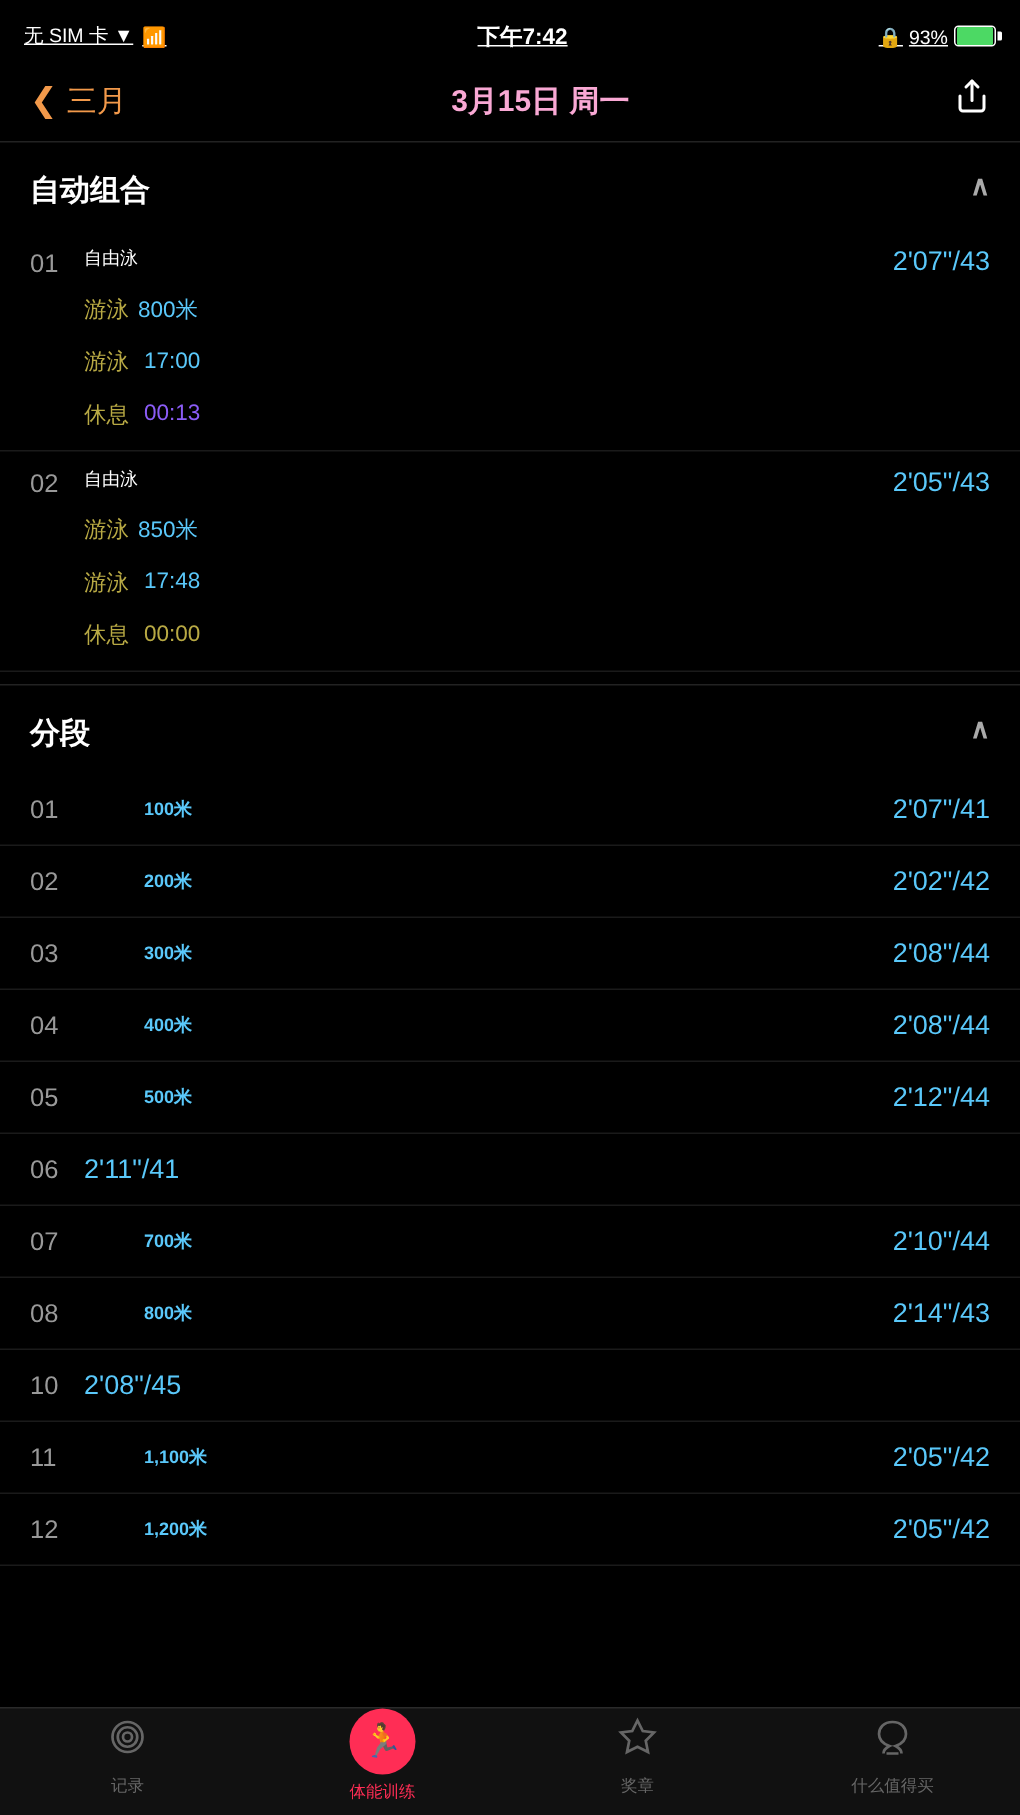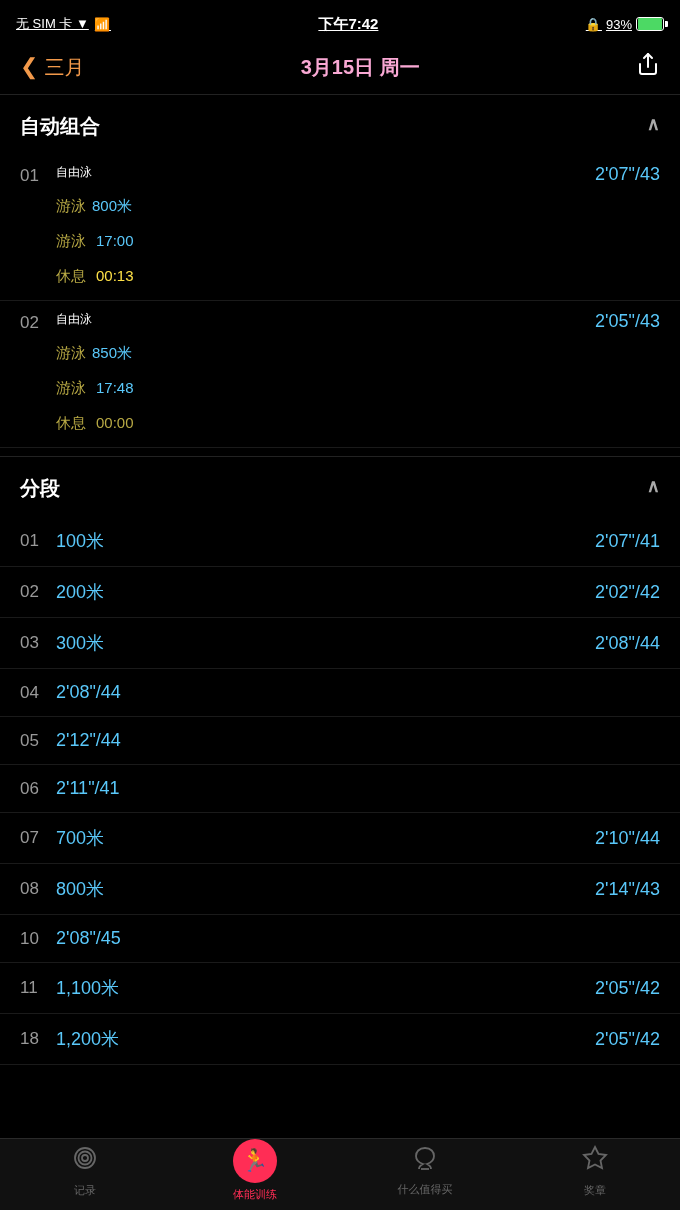--- a/index.html
+++ b/index.html
@@ -135,24 +135,25 @@
       align-items: center;
       padding: 13px 20px;
       border-bottom: 1px solid #1a1a1a;
     }
     .segment-num {
       font-size: 17px;
       color: #999;
       min-width: 36px;
     }
     .segment-dist {
-      font-size: 18px;
+      font-size: 12px;
       color: #5AC8FA;
       flex: 1;
-      font-weight: 400;
+      font-weight: 700;
+      margin-left: 40px;
     }
     .segment-pace {
       font-size: 18px;
       color: #5AC8FA;
       font-weight: 400;
     }
 
     
     .tab-bar {
       position: fixed;
@@ -278,21 +279,21 @@
             <span class="combo-sub-label">游泳</span>
             <span class="combo-sub-value">800米</span>
           </div>
         </div>
         <div class="combo-sub-row">
           <span class="combo-sub-label">游泳</span>
           <span class="combo-sub-value">17:00</span>
         </div>
         <div class="combo-sub-row">
           <span class="combo-sub-label">休息</span>
-          <span style="color:#fde047; font-size:15px;">00:13</span>
+          <span style="color:#8b5cf6; font-size:15px;">00:13</span>
         </div>
       </div>
       <div class="combo-right">
         <span class="combo-pace">2'07"/43</span>
       </div>
     </div>
   </div>
 
   <div class="combo-row">
     <div class="combo-row-inner">
@@ -338,24 +339,26 @@
       <span class="segment-dist">200米</span>
       <span class="segment-pace">2'02"/42</span>
     </div>
       <div class="segment-row">
       <span class="segment-num">03</span>
       <span class="segment-dist">300米</span>
       <span class="segment-pace">2'08"/44</span>
     </div>
       <div class="segment-row">
       <span class="segment-num">04</span>
+      <span class="segment-dist">400米</span>
       <span class="segment-pace">2'08"/44</span>
     </div>
       <div class="segment-row">
       <span class="segment-num">05</span>
+      <span class="segment-dist">500米</span>
       <span class="segment-pace">2'12"/44</span>
     </div>
       <div class="segment-row">
       <span class="segment-num">06</span>
       <span class="segment-pace">2'11"/41</span>
     </div>
       <div class="segment-row">
       <span class="segment-num">07</span>
       <span class="segment-dist">700米</span>
       <span class="segment-pace">2'10"/44</span>
@@ -368,21 +371,21 @@
       <div class="segment-row">
       <span class="segment-num">10</span>
       <span class="segment-pace">2'08"/45</span>
     </div>
       <div class="segment-row">
       <span class="segment-num">11</span>
       <span class="segment-dist">1,100米</span>
       <span class="segment-pace">2'05"/42</span>
     </div>
       <div class="segment-row">
-      <span class="segment-num">18</span>
+      <span class="segment-num">12</span>
       <span class="segment-dist">1,200米</span>
       <span class="segment-pace">2'05"/42</span>
     </div>
     </div>
 
 </div>
 
 <div class="tab-bar">
   <div class="tab-item">
     <span class="tab-icon" style="font-size:26px; color:#666;">
@@ -395,29 +398,29 @@
     </span>
     <span class="tab-label">记录</span>
   </div>
   <div class="tab-item">
     <div class="tab-active-bg">
       <span class="tab-icon" style="color:#fff; font-size:22px;">🏃</span>
     </div>
     <span class="tab-label active">体能训练</span>
   </div>
   <div class="tab-item">
+    <span class="tab-icon" style="font-size:26px; color:#666;">
+      <svg width="28" height="28" viewBox="0 0 28 28" fill="none" stroke="#666" stroke-width="1.8">
+        <polygon points="14,3 17.5,10 25,11 19.5,16.5 21,24 14,20.5 7,24 8.5,16.5 3,11 10.5,10"></polygon>
+      </svg>
+    </span>
+    <span class="tab-label">奖章</span>
+  </div>
+  <div class="tab-item">
     <span class="tab-icon" style="font-size:24px; color:#666;">
       <svg width="28" height="28" viewBox="0 0 28 28" fill="none" stroke="#666" stroke-width="1.8">
         <path d="M14 4 C8 4 5 8 5 12 C5 17 9 19 12 20 C10 21 8 23 8 25 M14 4 C20 4 23 8 23 12 C23 17 19 19 16 20 C18 21 20 23 20 25"></path>
         <line x1="10" y1="25" x2="18" y2="25"></line>
       </svg>
     </span>
     <span class="tab-label">什么值得买</span>
   </div>
-  <div class="tab-item">
-    <span class="tab-icon" style="font-size:26px; color:#666;">
-      <svg width="28" height="28" viewBox="0 0 28 28" fill="none" stroke="#666" stroke-width="1.8">
-        <polygon points="14,3 17.5,10 25,11 19.5,16.5 21,24 14,20.5 7,24 8.5,16.5 3,11 10.5,10"></polygon>
-      </svg>
-    </span>
-    <span class="tab-label">奖章</span>
-  </div>
 </div>
 
 </body></html>

